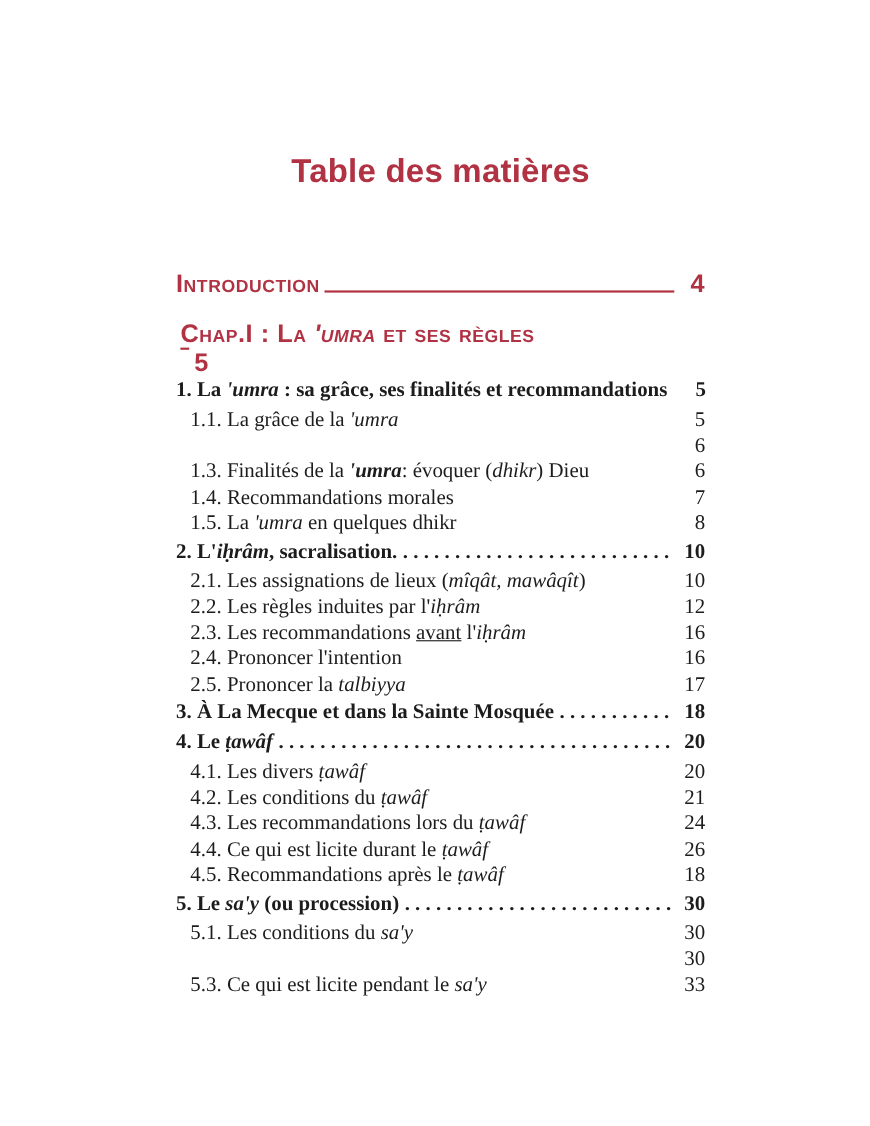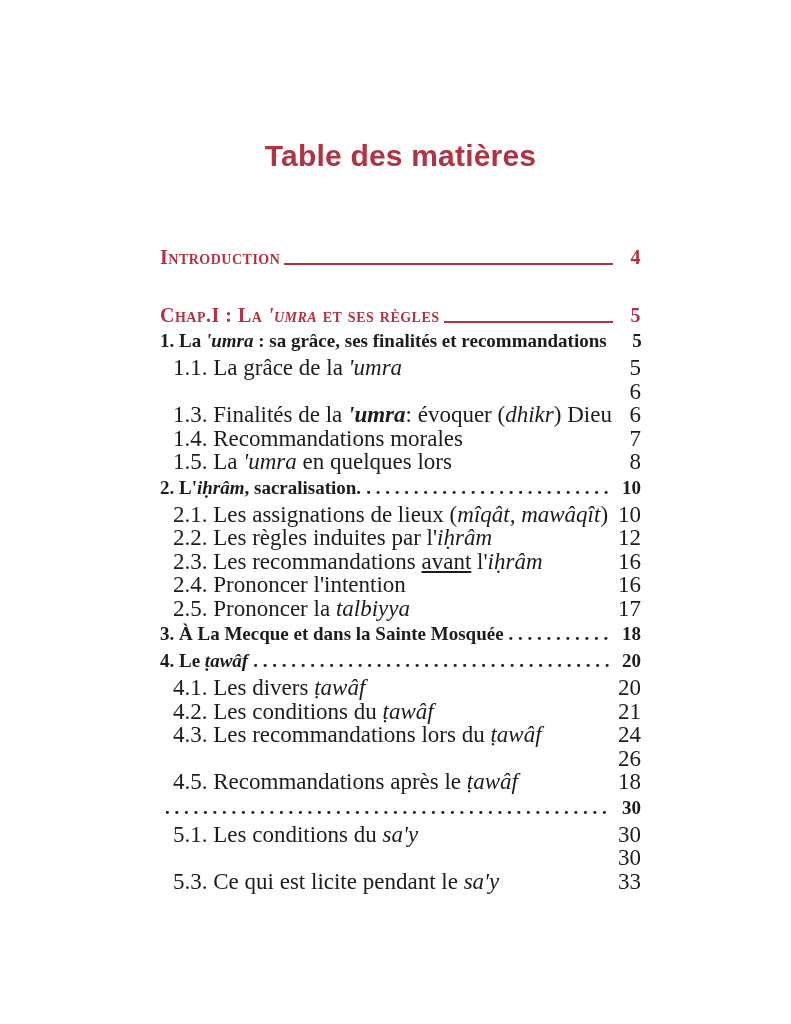--- a/index.html
+++ b/index.html
@@ -24,38 +24,38 @@
     font-family: "Liberation Sans", "DejaVu Sans", sans-serif;
     font-weight: 700;
     font-size: 30px;
     line-height: 32px;
     color: #b03243;
     letter-spacing: 0.2px;
   }
   .toc { margin-top: 73px; }
   .row { display: flex; align-items: baseline; }
   .row-heading {
-    font-family: Liberation Serif, serif;
+    font-family: Liberation Sans, sans-serif;
     font-weight: 700;
     font-variant: small-caps;
-    font-size: 20px;
+    font-size: 23px;
     line-height: 24px;
     color: #b03243;
     letter-spacing: 0.5px;
   }
-  .row-heading + .row-heading { margin-top: 34px; }
+  .row-heading + .row-heading { margin-top: 22px; flex-direction: column; }
   .row-section {
     font-weight: 700;
     font-size: 19px;
     line-height: 24px;
     margin-top: 2px;
     margin-bottom: 3px;
   }
   .row-sub {
-    font-size: 23px;
+    font-size: 19px;
     line-height: 23.5px;
     padding-left: 13px;
   }
   .entry-text { white-space: nowrap; flex: 0 1 auto; }
   .seg-n  { }
   .seg-i  { font-style: italic; }
   .seg-b  { font-weight: 700; }
   .seg-bi { font-weight: 700; font-style: italic; }
   .seg-u  { text-decoration: underline; }
   .leader-dots {
@@ -114,21 +114,21 @@
           <span class="entry-text"><span class="seg-n">1.3. Finalités de la </span><span class="seg-bi">'umra</span><span class="seg-n">: évoquer (</span><span class="seg-i">dhikr</span><span class="seg-n">) Dieu</span></span>
           <span class="leader-space"></span>
           <span class="page-num">6</span>
         </div>
         <div class="row row-sub">
           <span class="entry-text"><span class="seg-n">1.4. Recommandations morales</span></span>
           <span class="leader-space"></span>
           <span class="page-num">7</span>
         </div>
         <div class="row row-sub">
-          <span class="entry-text"><span class="seg-n">1.5. La </span><span class="seg-i">'umra</span><span class="seg-n"> en quelques lors</span></span>
+          <span class="entry-text"><span class="seg-n">1.5. La </span><span class="seg-i">'umra</span><span class="seg-n"> en quelques dhikr</span></span>
           <span class="leader-space"></span>
           <span class="page-num">8</span>
         </div>
         <div class="row row-section">
           <span class="entry-text"><span class="seg-b">2. L'</span><span class="seg-bi">iḥrâm</span><span class="seg-b">, sacralisation.</span></span>
           <span class="leader-dots"> . . . . . . . . . . . . . . . . . . . . . . . . . . . . . . . . . . . . . . . . . . . . . . . . . . . . . . . . . . . . . . . . . . . . . . . . . . . . . . . . . . . . . . . . . .</span>
           <span class="page-num">10</span>
         </div>
         <div class="row row-sub">
           <span class="entry-text"><span class="seg-n">2.1. Les assignations de lieux (</span><span class="seg-i">mîqât, mawâqît</span><span class="seg-n">)</span></span>
@@ -174,29 +174,31 @@
           <span class="entry-text"><span class="seg-n">4.2. Les conditions du </span><span class="seg-i">ṭawâf</span></span>
           <span class="leader-space"></span>
           <span class="page-num">21</span>
         </div>
         <div class="row row-sub">
           <span class="entry-text"><span class="seg-n">4.3. Les recommandations lors du </span><span class="seg-i">ṭawâf</span></span>
           <span class="leader-space"></span>
           <span class="page-num">24</span>
         </div>
         <div class="row row-sub">
+          <span class="entry-text"><span class="seg-n">4.4. Ce qui est licite durant le </span><span class="seg-i">ṭawâf</span></span>
           <span class="leader-space"></span>
           <span class="page-num">26</span>
         </div>
         <div class="row row-sub">
           <span class="entry-text"><span class="seg-n">4.5. Recommandations après le </span><span class="seg-i">ṭawâf</span></span>
           <span class="leader-space"></span>
           <span class="page-num">18</span>
         </div>
         <div class="row row-section">
+          <span class="entry-text"><span class="seg-b">5. Le </span><span class="seg-bi">sa'y</span><span class="seg-b"> (ou procession)</span></span>
           <span class="leader-dots"> . . . . . . . . . . . . . . . . . . . . . . . . . . . . . . . . . . . . . . . . . . . . . . . . . . . . . . . . . . . . . . . . . . . . . . . . . . . . . . . . . . . . . . . . . .</span>
           <span class="page-num">30</span>
         </div>
         <div class="row row-sub">
           <span class="entry-text"><span class="seg-n">5.1. Les conditions du </span><span class="seg-i">sa'y</span></span>
           <span class="leader-space"></span>
           <span class="page-num">30</span>
         </div>
         <div class="row row-sub">
           <span class="leader-space"></span>

